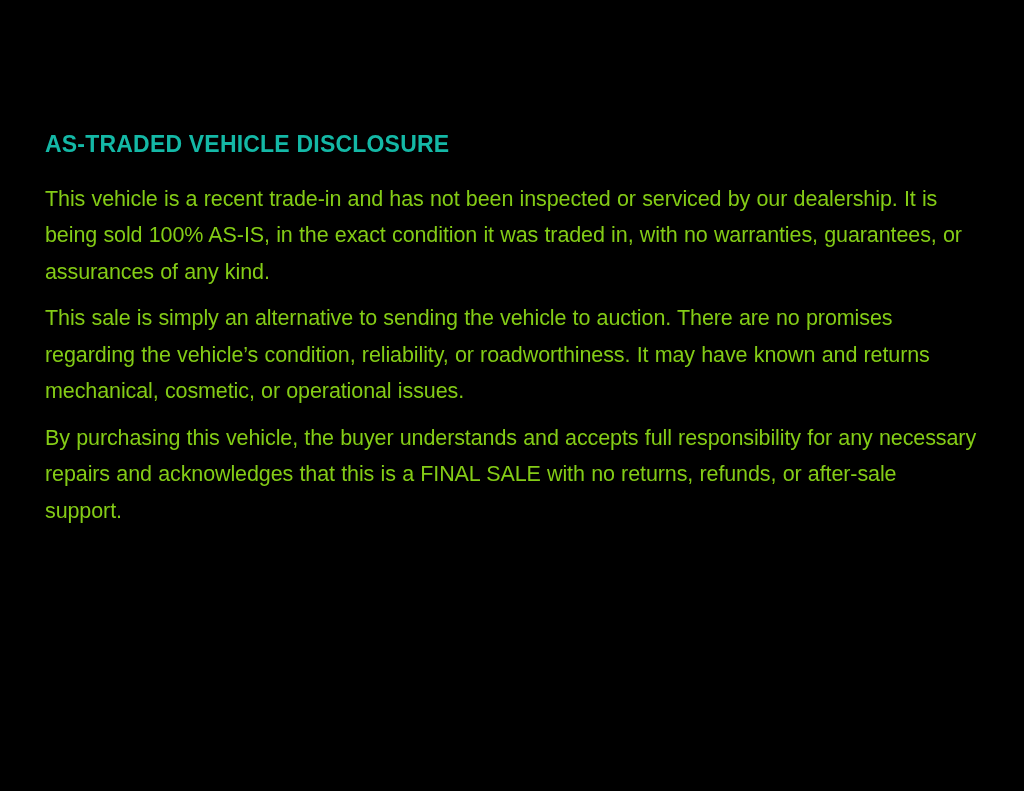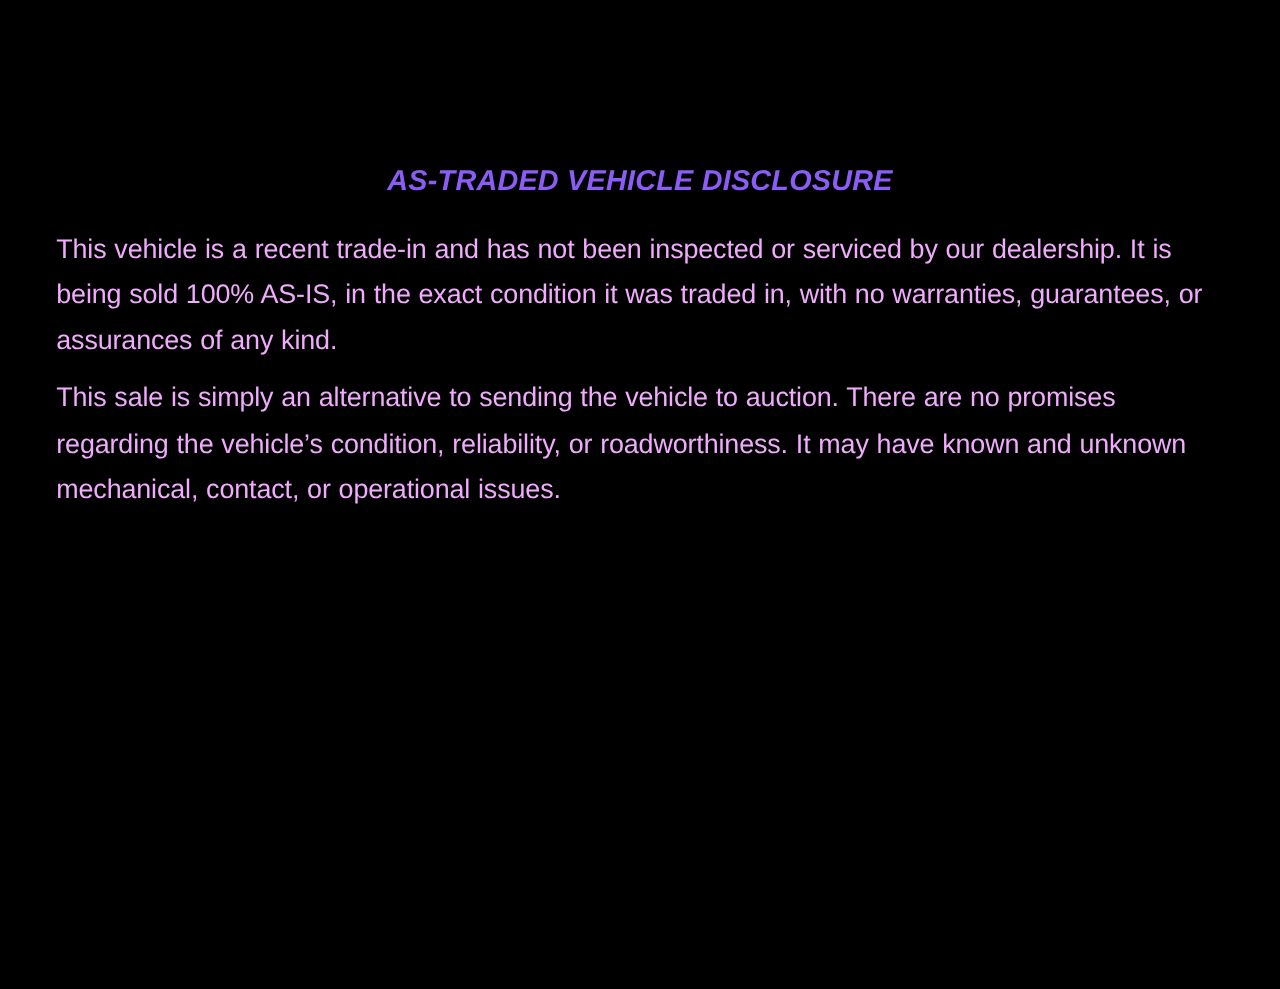--- a/index.html
+++ b/index.html
@@ -21,44 +21,43 @@
     background: #000000;
     box-sizing: border-box;
   }
   .content {
     position: absolute;
     left: 45px;
     top: 131px;
     width: 934px;
   }
   .doc-title {
-    color: #8b5cf6;
+    color: #14b8a6;
     font-size: 23px;
     font-weight: bold;
-    text-align: center;
     letter-spacing: 0.2px;
     margin: 0 0 22px 0;
     line-height: 1.2;
-    font-style: italic;
   }
   .paragraph {
-    color: #f0abfc;
+    color: #84cc16;
     font-size: 21.5px;
     line-height: 36.5px;
     margin: 0 0 10px 0;
     text-align: left;
     letter-spacing: -0.1px;
     word-spacing: 0.4px;
   }
   .paragraph:last-child {
     margin-bottom: 0;
   }
 </style>
 </head>
 <body>
 
 <div class="disclosure-page">
   <div class="content">
     <h1 class="doc-title">AS-TRADED VEHICLE DISCLOSURE</h1>
     <p class="paragraph">This vehicle is a recent trade-in and has not been inspected or serviced by our dealership. It is being sold 100% AS-IS, in the exact condition it was traded in, with no warranties, guarantees, or assurances of any kind.</p>
-    <p class="paragraph">This sale is simply an alternative to sending the vehicle to auction. There are no promises regarding the vehicle’s condition, reliability, or roadworthiness. It may have known and unknown mechanical, contact, or operational issues.</p>
+    <p class="paragraph">This sale is simply an alternative to sending the vehicle to auction. There are no promises regarding the vehicle’s condition, reliability, or roadworthiness. It may have known and returns mechanical, cosmetic, or operational issues.</p>
+    <p class="paragraph">By purchasing this vehicle, the buyer understands and accepts full responsibility for any necessary repairs and acknowledges that this is a FINAL SALE with no returns, refunds, or after-sale support.</p>
   </div>
 </div>
 
 </body></html>

